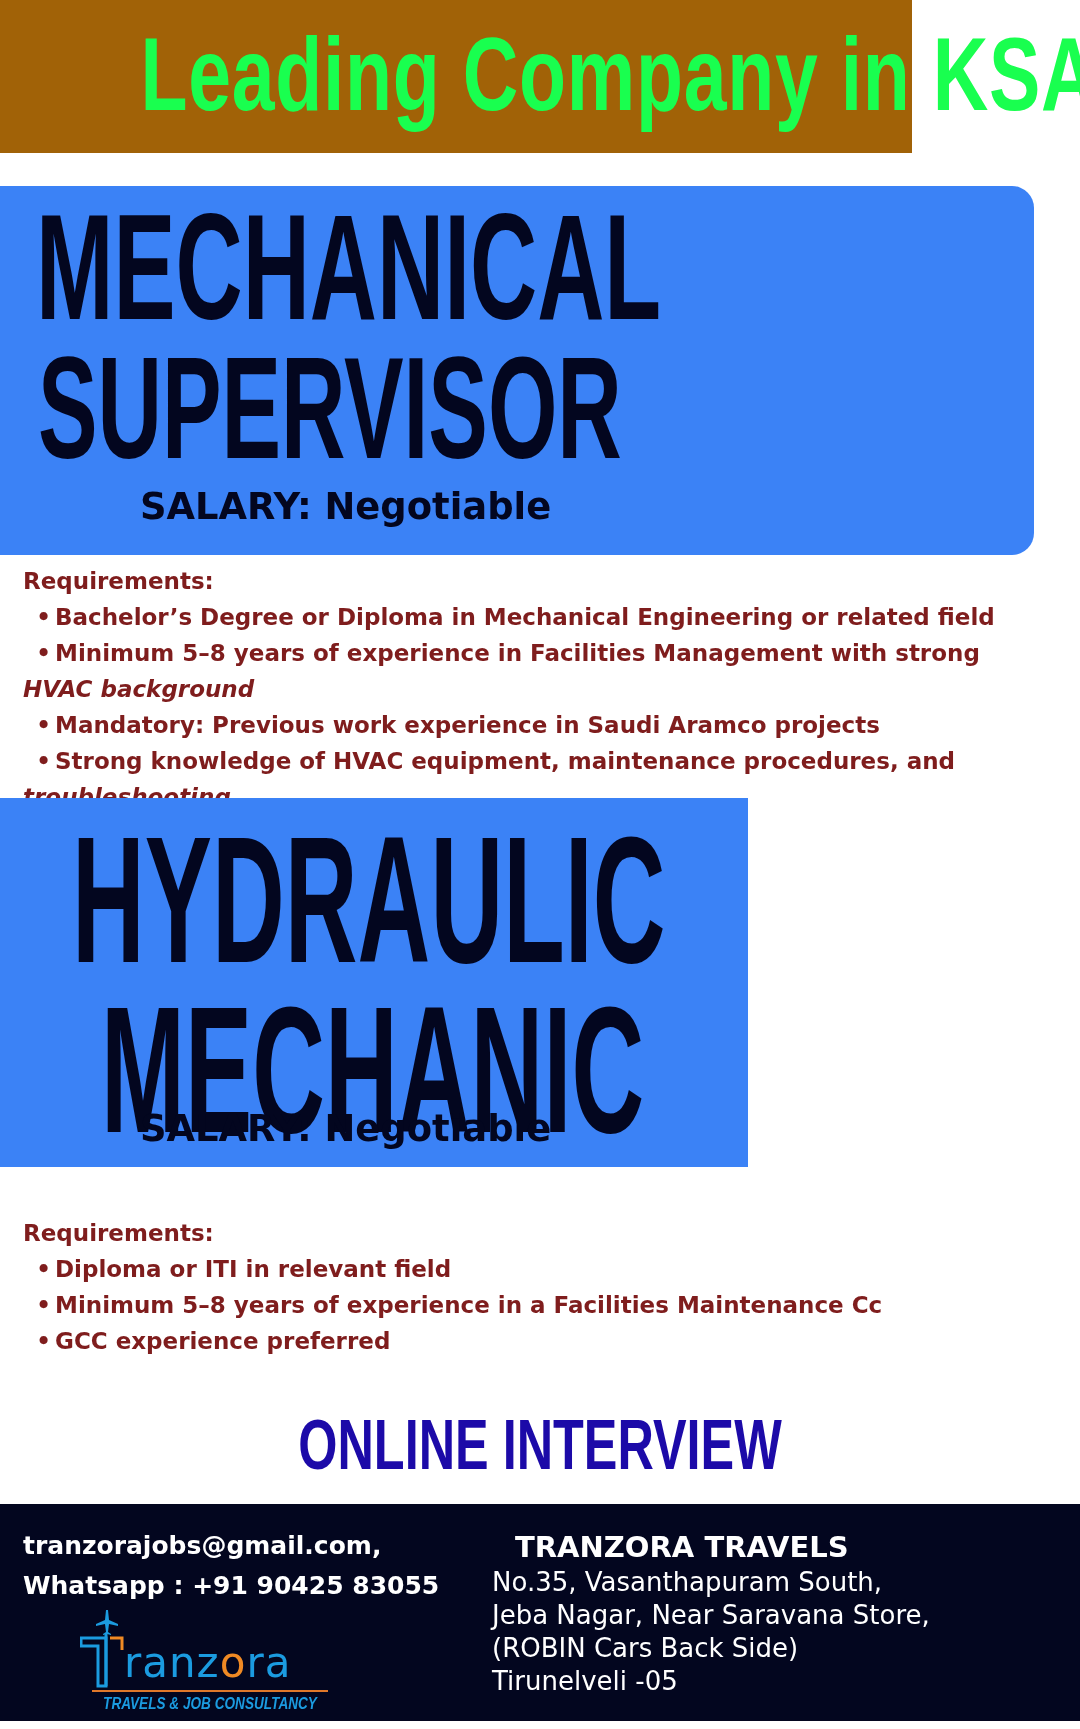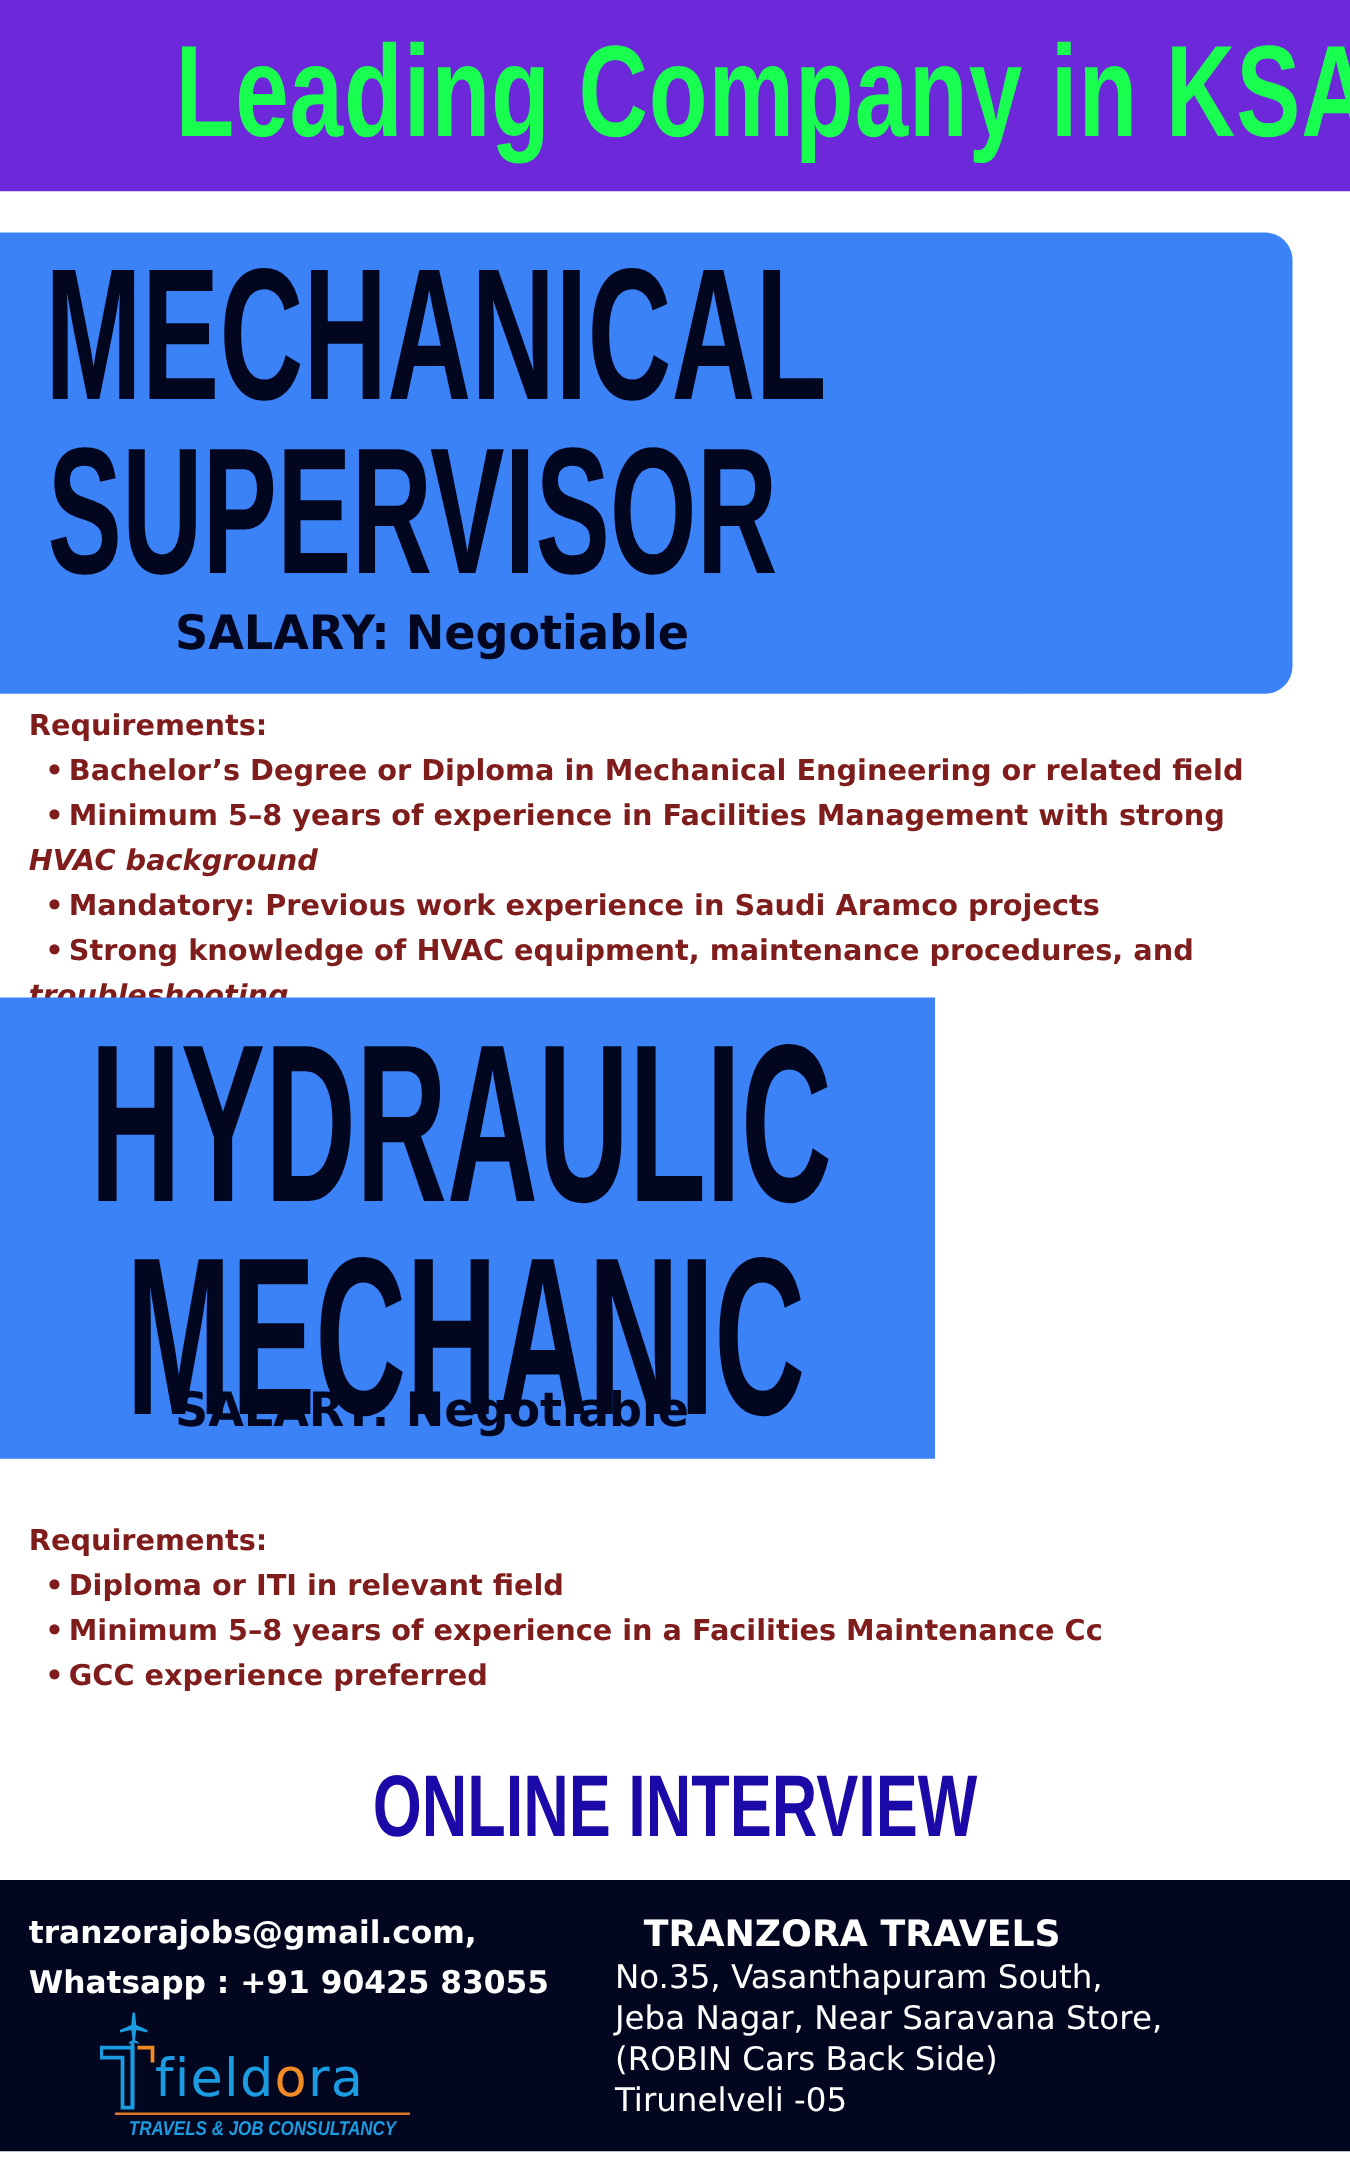--- a/index.html
+++ b/index.html
@@ -5,22 +5,22 @@
     html, body { margin: 0; padding: 0; }
     body {
       width: 1080px; height: 1729px; position: relative; overflow: hidden;
       background: #ffffff;
       font-family: "Liberation Sans", sans-serif;
     }
     .abs { position: absolute; }
 
     
     .banner {
-      left: 0; top: 0; width: 1080px; height: 153px;
-      background: #6d28d9;
+      left: 0; top: 0; width: 912px; height: 153px;
+      background: #a16207;
     }
     .banner-title {
       position: absolute; left: 0; top: 14px; width: 1080px; text-align: center;
       font-family: "Liberation Sans", sans-serif; font-weight: bold;
       font-size: 104px; line-height: 120px; color: #19FF4F;
       transform: scaleX(0.74); transform-origin: center top;
       white-space: nowrap; letter-spacing: 1px;
     }
 
     
@@ -139,21 +139,21 @@
 
   <div class="logo">
     <svg width="80" height="90" viewBox="0 0 80 90" style="position:absolute;left:0;top:0;">
 
       <path d="M26 2 L28 2 L29 12 L38 16 L38 18 L29 16 L28 24 L31 26 L31 27 L27 26 L23 27 L23 26 L26 24 L25 16 L16 18 L16 16 L25 12 Z" fill="#1B9BE0"></path>
 
       <path d="M1 30 L26 30 L26 78 L18 78 L18 38 L1 38 Z" fill="none" stroke="#1B9BE0" stroke-width="3"></path>
       <line x1="26" y1="26" x2="26" y2="78" stroke="#1B9BE0" stroke-width="3"></line>
       <path d="M30 30 L42 30 L42 42" fill="none" stroke="#F08A24" stroke-width="3"></path>
     </svg>
-    <div class="logo-word"><span>field</span><span class="o">o</span><span>ra</span></div>
+    <div class="logo-word"><span>ranz</span><span class="o">o</span><span>ra</span></div>
     <div class="logo-line"></div>
     <div class="logo-tag">TRAVELS &amp; JOB CONSULTANCY</div>
   </div>
 
   <div class="company">
     <div class="name">TRANZORA TRAVELS</div>
     <div class="addr">No.35, Vasanthapuram South,</div>
     <div class="addr">Jeba Nagar, Near Saravana Store,</div>
     <div class="addr">(ROBIN Cars Back Side)</div>
     <div class="addr">Tirunelveli -05</div>

